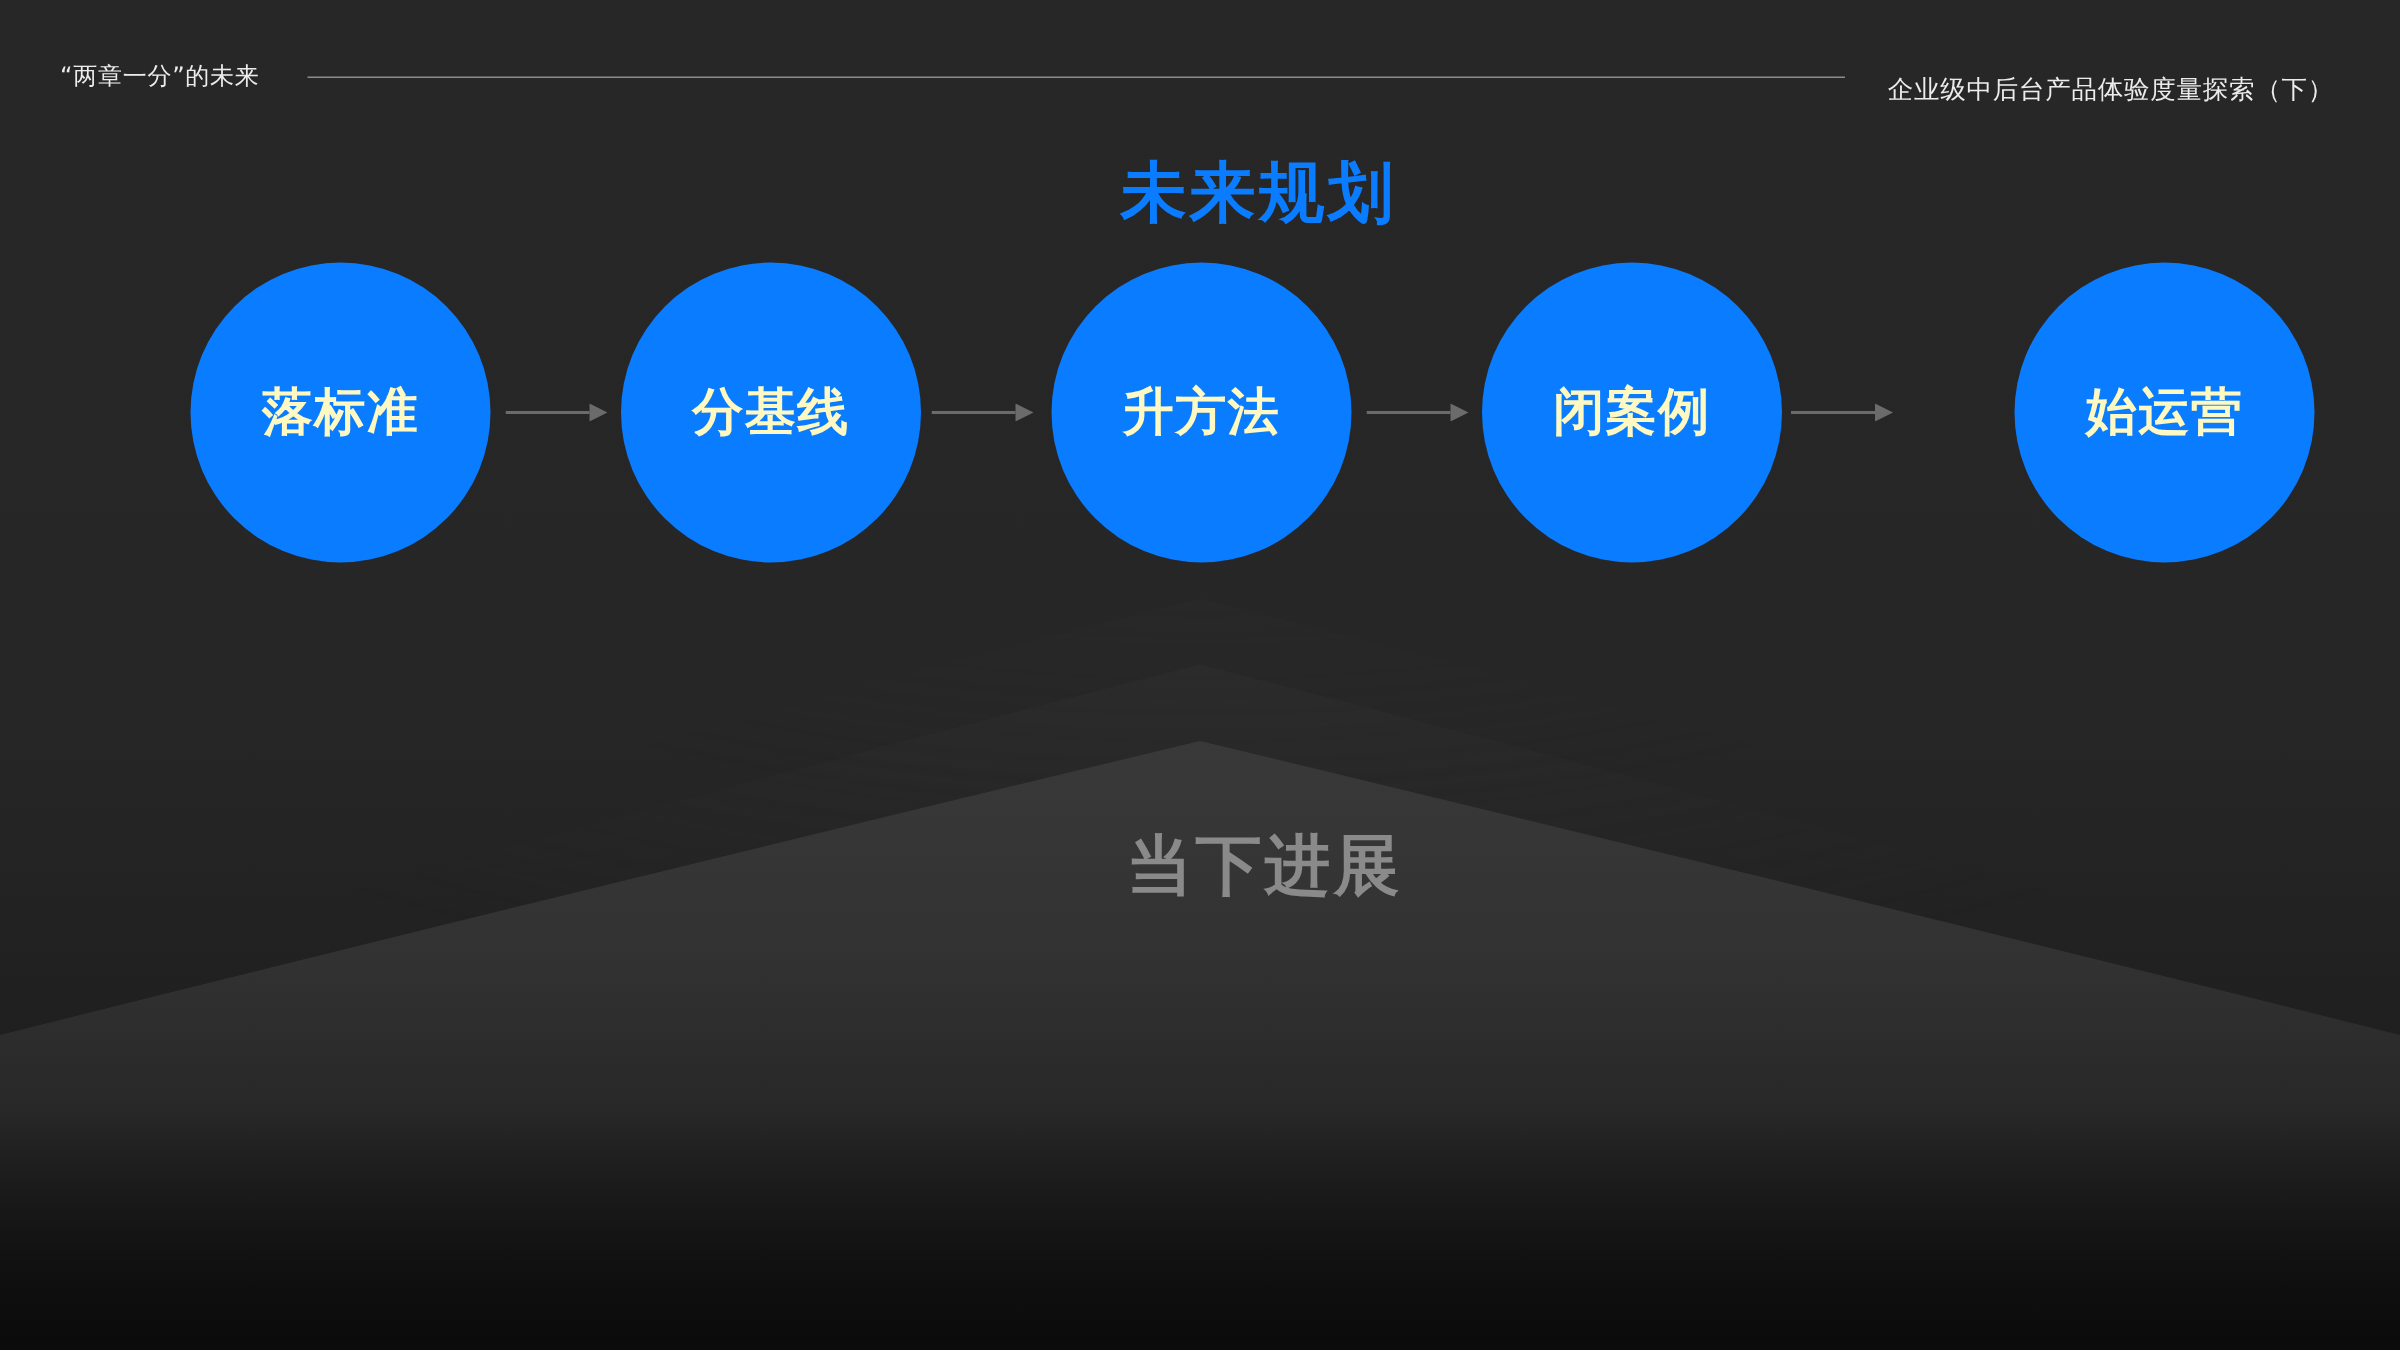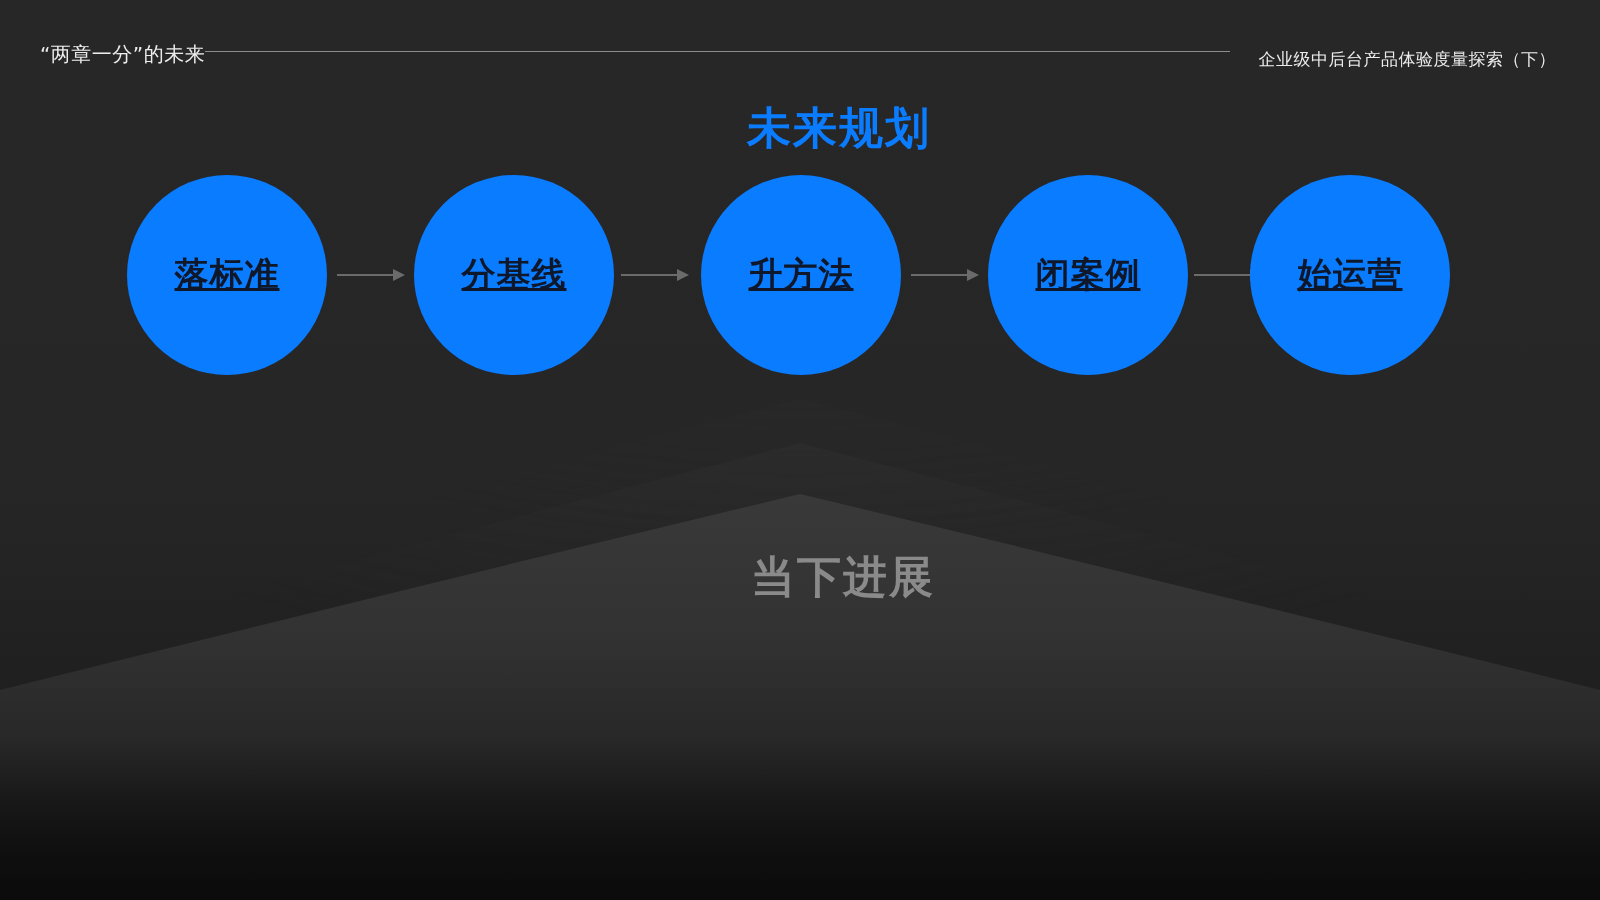--- a/index.html
+++ b/index.html
@@ -20,21 +20,21 @@
     }
     .bg-svg {
       position: absolute;
       left: 0; top: 0;
       width: 1600px; height: 900px;
     }
     .header-left {
       position: absolute;
       left: 40px;
       top: 41px;
-      font-size: 20px;
+      font-size: 16px;
       color: #ececec;
       letter-spacing: 0.5px;
       white-space: nowrap;
     }
     .header-line {
       position: absolute;
       left: 205px;
       top: 51px;
       width: 1025px;
       height: 1px;
@@ -87,22 +87,21 @@
       align-items: center;
       justify-content: center;
       font-size: 34px;
       font-weight: bold;
       letter-spacing: 1px;
       white-space: nowrap;
       box-sizing: border-box;
     }
     .circle-future {
       background: #0a7cff;
-      color: #0f172a;
-      text-decoration: underline;
+      color: #fef9c3;
     }
     .circle-current {
       background: linear-gradient(to bottom, #222222 0%, #252525 60%, #282828 100%);
       color: #bdbdbd;
     }
     .arrow {
       position: absolute;
       top: 94px;
       width: 68px;
       height: 12px;
@@ -191,19 +190,19 @@
           <polygon points="56,0 68,6 56,12" fill="#6b6b6b"></polygon>
         </svg>
     </div>
     <div class="circle circle-future" style="left:988px;">闭案例</div>
     <div class="arrow" style="left:1194px;">
       <svg width="68" height="12" viewBox="0 0 68 12">
           <line x1="0" y1="6" x2="56" y2="6" stroke="#6b6b6b" stroke-width="2"></line>
           <polygon points="56,0 68,6 56,12" fill="#6b6b6b"></polygon>
         </svg>
     </div>
-    <div class="circle circle-future" style="left:1250px;">始运营</div>
+    <div class="circle circle-future" style="left:1343px;">始运营</div>
   </div>
 
   <div class="section-title title-current">当下进展</div>
 
 
 </div>
 
 </body></html>

